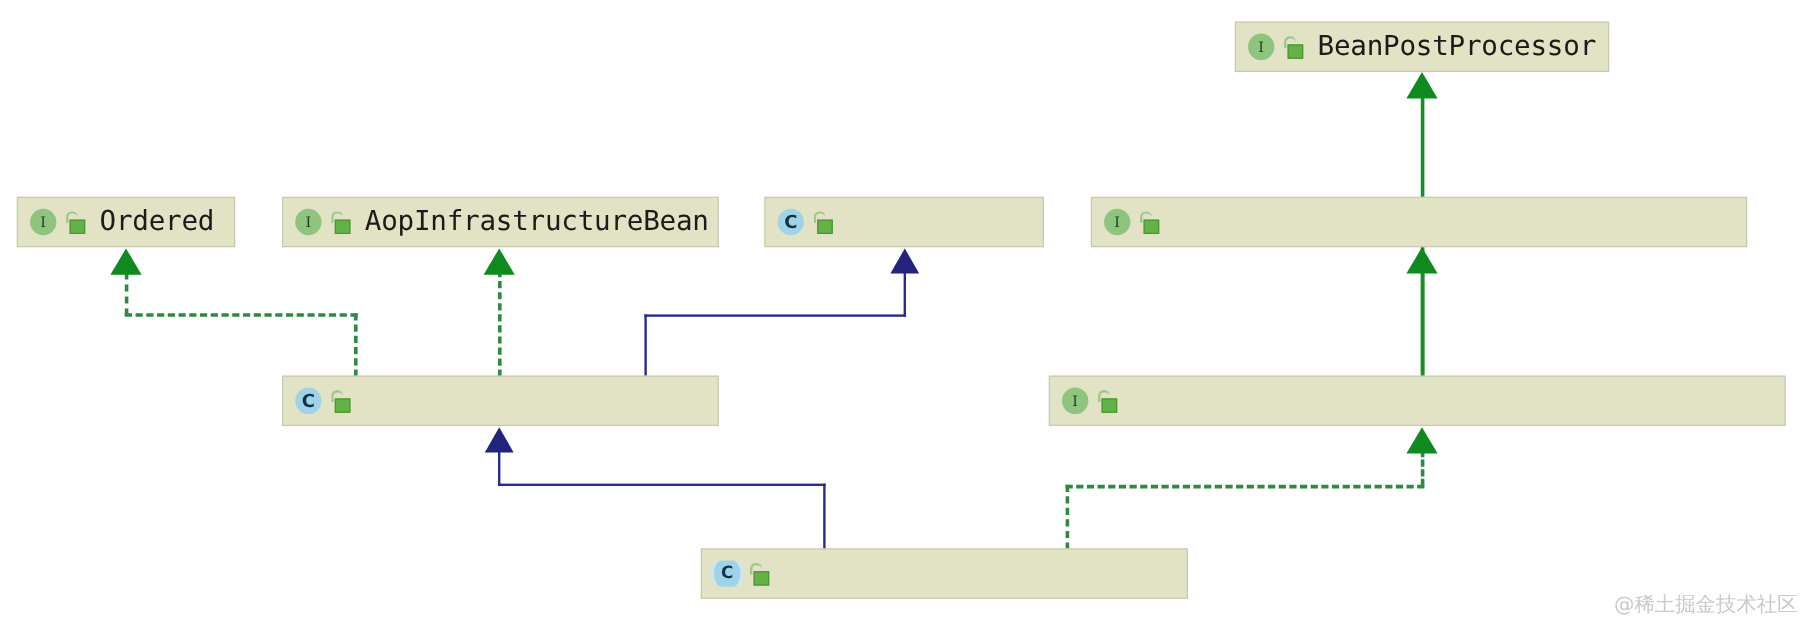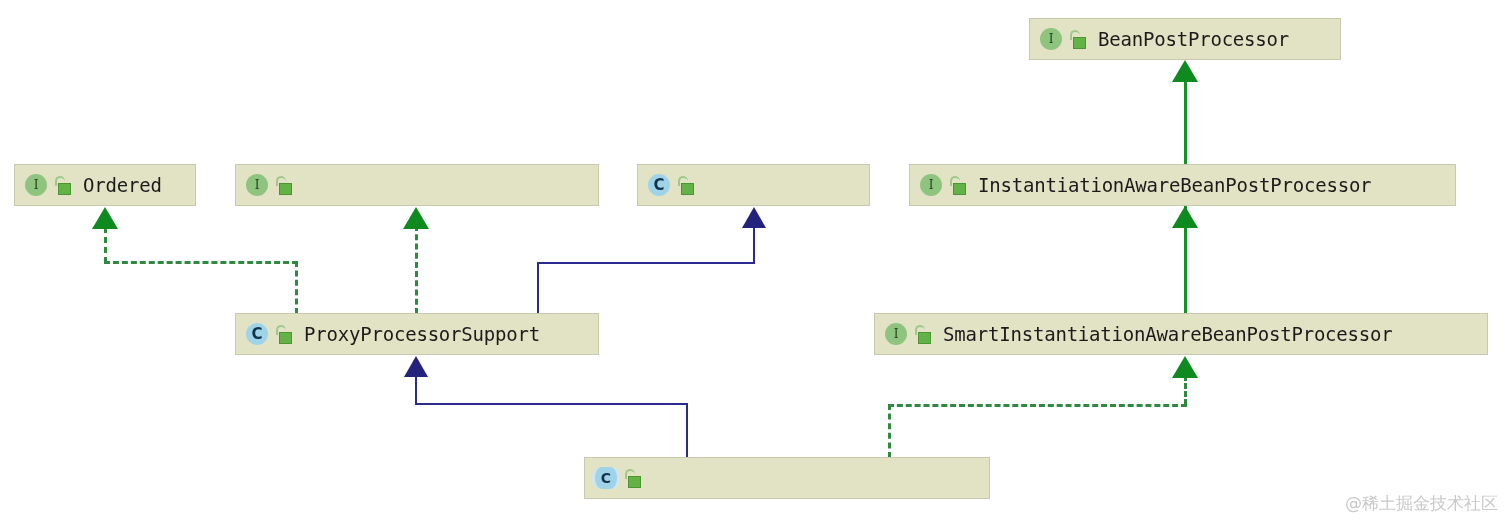--- a/index.html
+++ b/index.html
@@ -24,21 +24,21 @@
     background: #e2e3c4;
     border: 1px solid #c9c9b0;
     display: flex;
     align-items: center;
     height: 42px;
     padding: 0 14px 0 10px;
     z-index: 5;
   }
   .node-label {
     font-family: "DejaVu Sans Mono", monospace;
-    font-size: 19px;
+    font-size: 23px;
     color: #1b1b1b;
     white-space: nowrap;
     letter-spacing: -0.2px;
     text-align: center;
   }
   
   .icon-group {
     display: flex;
     align-items: center;
     margin-right: 14px;
@@ -201,63 +201,61 @@
   </div>
 
   <div class="node" style="left:235px; top:164px; width:364px;">
     <span class="icon-group">
       <span class="kind-icon kind-interface">I</span>
       <span class="lock-icon">
         <span class="shackle"></span>
           <span class="body"></span>
       </span>
     </span>
+    <span class="node-label">AopInfrastructureBean</span>
   </div>
 
   <div class="node" style="left:637px; top:164px; width:233px;">
     <span class="icon-group">
       <span class="kind-icon kind-class">C</span>
       <span class="lock-icon">
         <span class="shackle"></span>
           <span class="body"></span>
       </span>
     </span>
   </div>
 
   <div class="node" style="left:909px; top:164px; width:547px;">
     <span class="icon-group">
       <span class="kind-icon kind-interface">I</span>
       <span class="lock-icon">
         <span class="shackle"></span>
           <span class="body"></span>
       </span>
     </span>
-    <span class="node-label">InstantiationAwareBeanPostProcessor</span>
   </div>
 
   <div class="node" style="left:235px; top:313px; width:364px;">
     <span class="icon-group">
       <span class="kind-icon kind-class">C</span>
       <span class="lock-icon">
         <span class="shackle"></span>
           <span class="body"></span>
       </span>
     </span>
-    <span class="node-label">ProxyProcessorSupport</span>
   </div>
 
   <div class="node" style="left:874px; top:313px; width:614px;">
     <span class="icon-group">
       <span class="kind-icon kind-interface">I</span>
       <span class="lock-icon">
         <span class="shackle"></span>
           <span class="body"></span>
       </span>
     </span>
-    <span class="node-label">SmartInstantiationAwareBeanPostProcessor</span>
   </div>
 
   <div class="node" style="left:584px; top:457px; width:406px;">
     <span class="icon-group">
       <span class="kind-icon kind-abstract-class">C</span>
       <span class="lock-icon">
         <span class="shackle"></span>
           <span class="body"></span>
       </span>
     </span>

